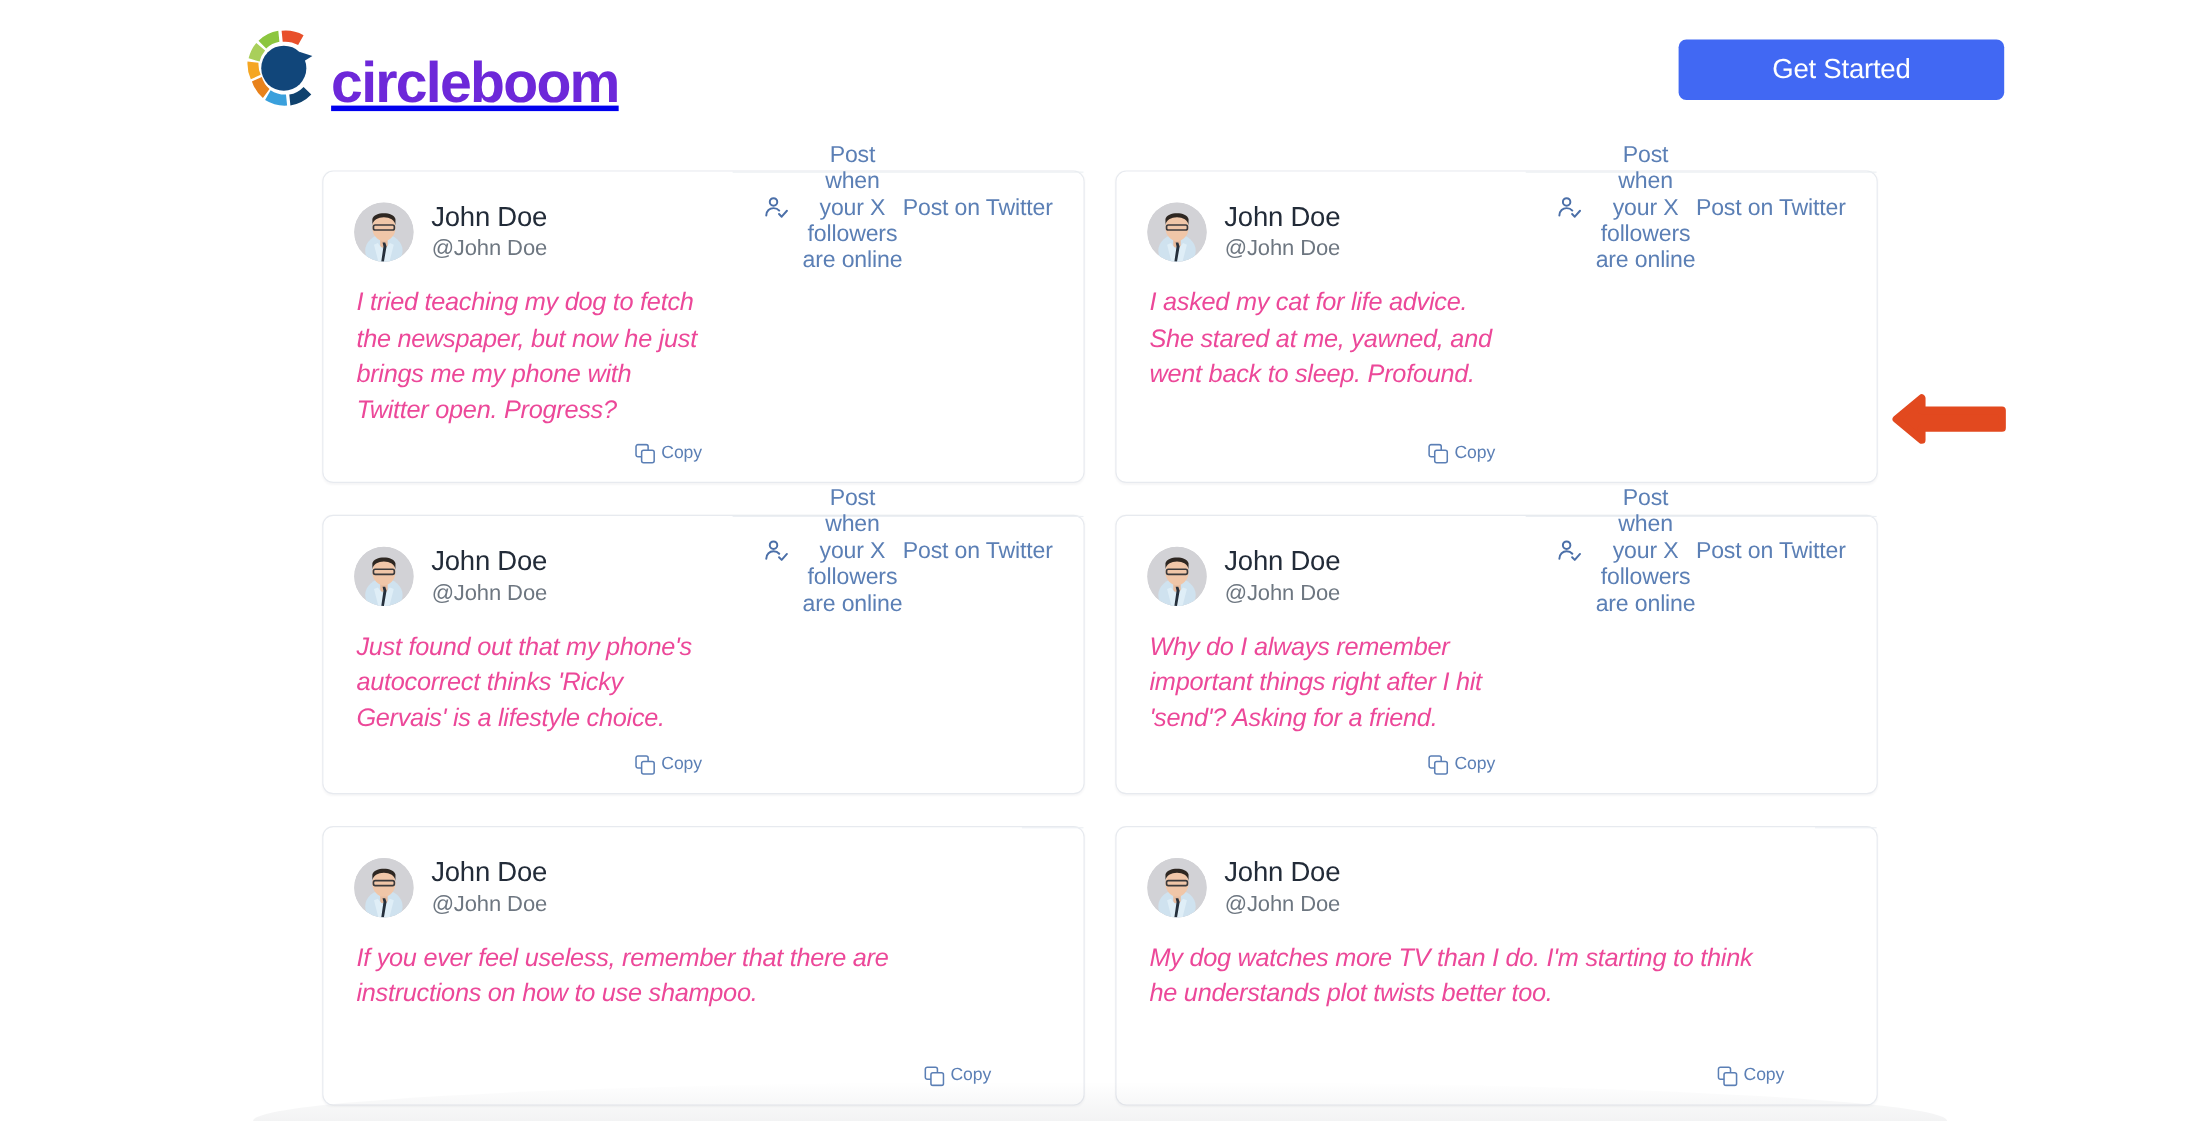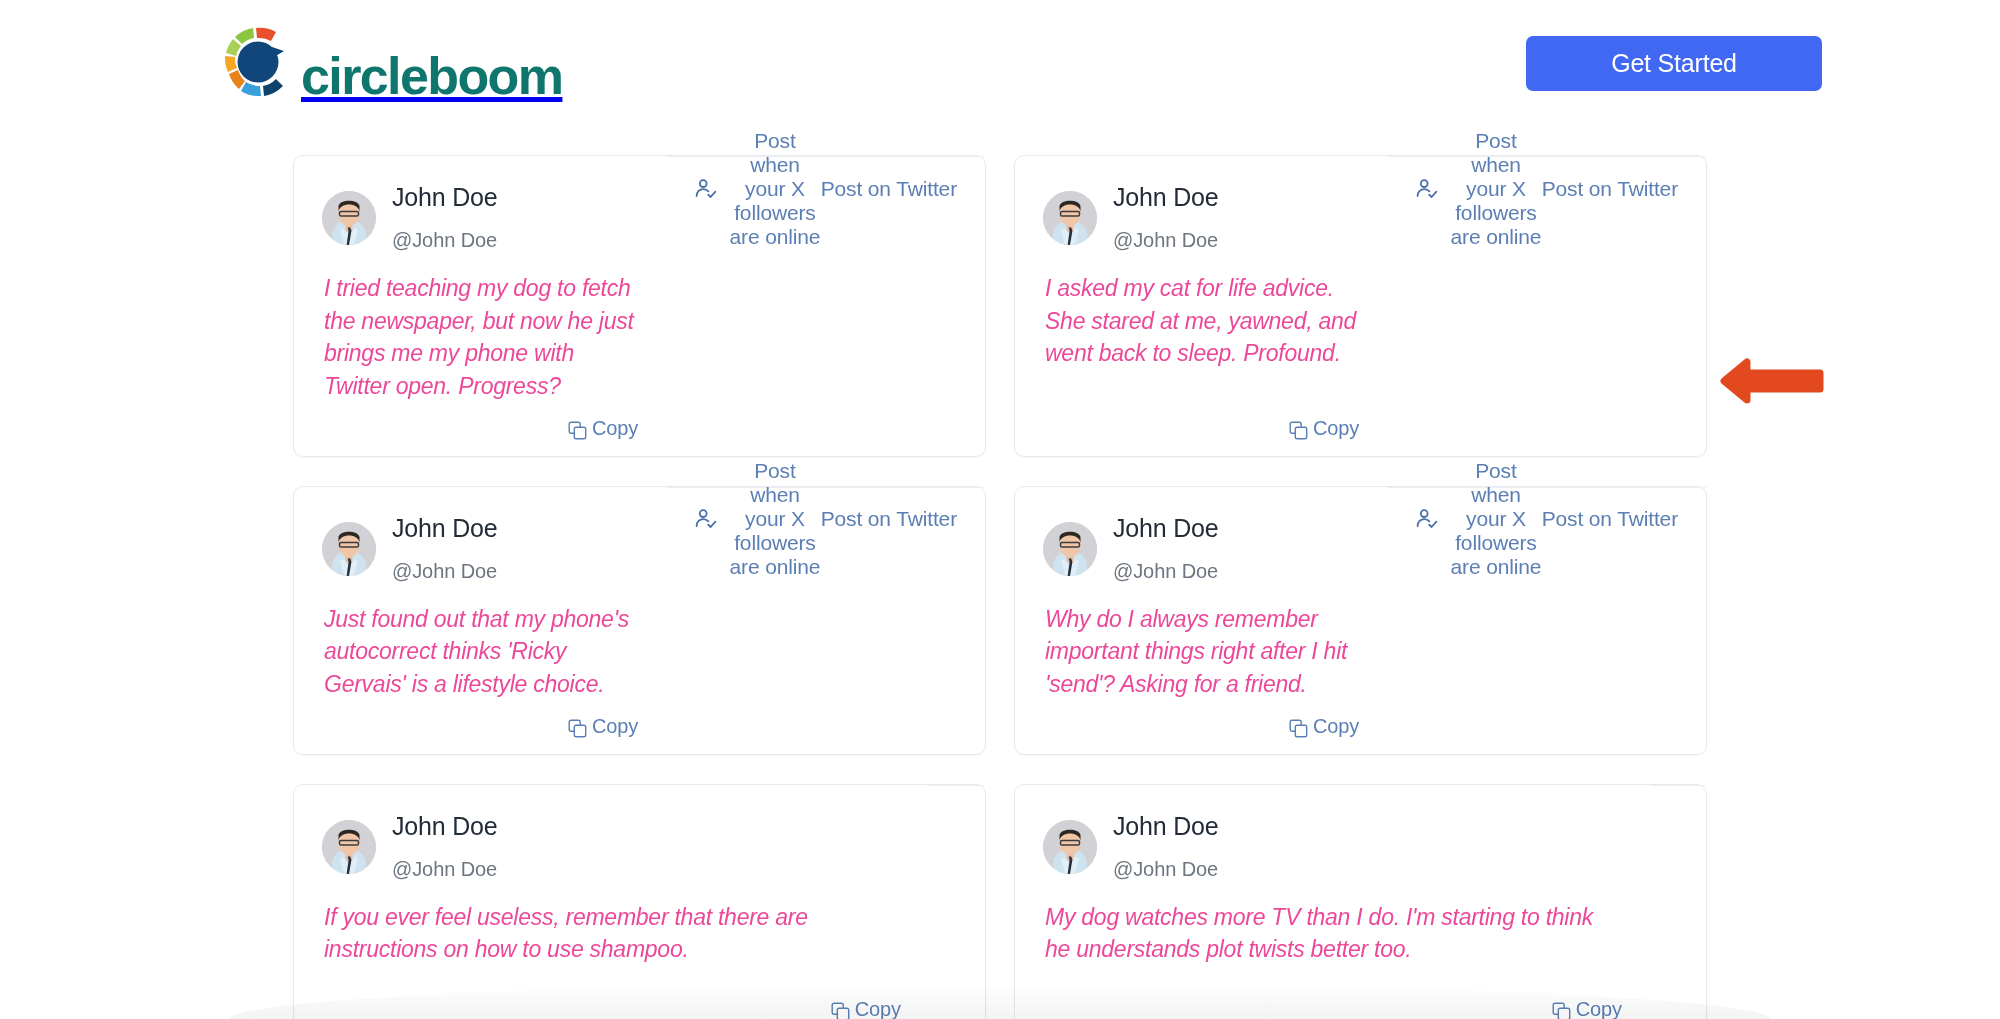--- a/index.html
+++ b/index.html
@@ -48,21 +48,21 @@
     height: 74px;
     flex: 0 0 74px;
   }
   .brand-mark svg { display: block; width: 74px; height: 74px; }
 
   .brand-word {
     font-family: "Liberation Sans", sans-serif;
     font-size: 52px;
     font-weight: 700;
     letter-spacing: -1.6px;
-    color: #0f766e;
+    color: #6d28d9;
     margin-left: 5px;
     line-height: 1;
     white-space: nowrap;
     margin-top: 28px;
   }
 
   .nav-links {
     position: absolute;
     left: 608px;
     top: 0;
@@ -157,22 +157,23 @@
   .user-name {
     font-size: 25px;
     color: #222b38;
     line-height: 1.2;
     letter-spacing: -0.2px;
   }
   .user-handle {
     font-size: 20px;
     color: #6d7680;
     line-height: 1.4;
-    margin-top: 14px;
+    margin-top: 0;
     letter-spacing: -0.1px;
+    text-align: right;
   }
 
   .tweet-text {
     font-size: 23px;
     line-height: 1.42;
     color: #ec4899;
     letter-spacing: -0.25px;
     margin-left: 2px;
     margin-bottom: 14px;
     max-width: 620px;
@@ -181,24 +182,24 @@
 
   .copy-row {
     margin-top: auto;
     display: flex;
     justify-content: flex-end;
     align-items: center;
     padding-bottom: 6px;
   }
   .copy-btn {
     display: inline-flex;
-    align-items: flex-end;
+    align-items: flex-start;
     gap: 5px;
     color: #5b7fb5;
-    font-size: 20px;
+    font-size: 16px;
     background: none;
     border: none;
     cursor: pointer;
     font-family: "Liberation Sans", sans-serif;
     letter-spacing: -0.1px;
     padding: 0;
   }
   .copy-icon { width: 19px; height: 19px; display: block; }
 
   .card-footer {

